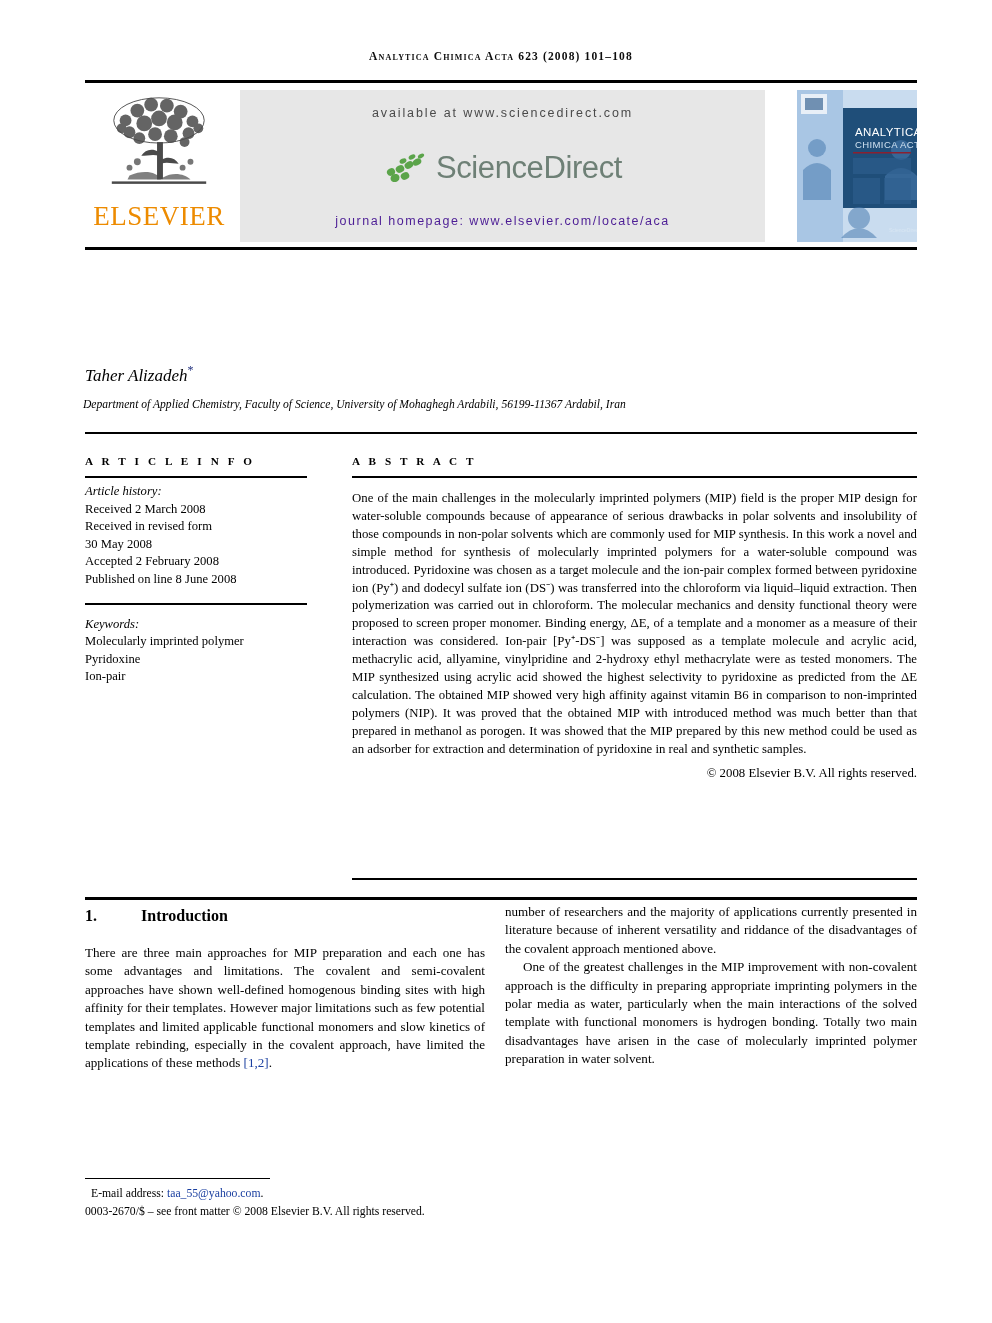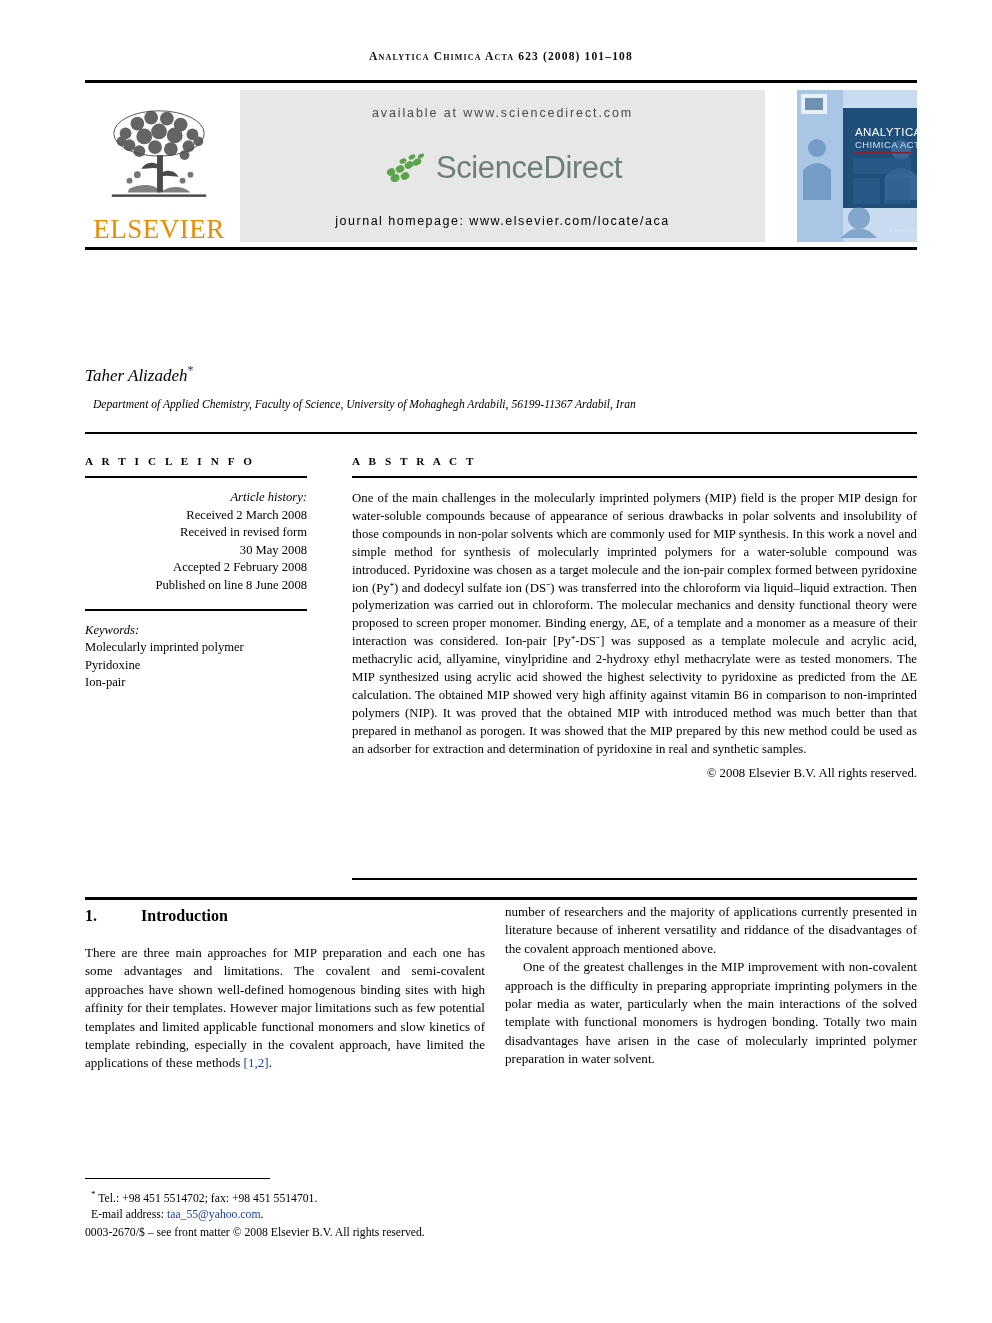--- a/index.html
+++ b/index.html
@@ -56,21 +56,21 @@
     height: 155px;
   }
   .elsevier-block {
     position: absolute;
     left: 0; top: 0;
     width: 148px;
     height: 155px;
     display: flex;
     flex-direction: column;
     align-items: center;
-    justify-content: flex-end;
+    justify-content: flex-start;
   }
   .tree-logo {
     width: 118px;
     height: 112px;
     margin-top: 2px;
   }
   .elsevier-word {
     font-family: "Liberation Serif", serif;
     font-size: 27px;
     letter-spacing: 0.5px;
@@ -111,21 +111,21 @@
   .sd-word {
     font-family: "Liberation Sans", sans-serif;
     font-size: 31px;
     color: #6e8076;
     letter-spacing: -0.4px;
   }
   .sd-homepage {
     font-family: "Liberation Sans", sans-serif;
     font-size: 12.5px;
     letter-spacing: 1.5px;
-    color: #000000;
+    color: #4c1d95;
   }
   .cover-thumb {
     position: absolute;
     right: 0;
     top: 2px;
     width: 120px;
     height: 152px;
     background: #dbe5f0;
     overflow: hidden;
   }
@@ -160,21 +160,21 @@
     font-family: "Liberation Serif", serif;
   }
   .author-star {
     font-style: normal;
     color: #1c2b7a;
     font-size: 12px;
     vertical-align: super;
   }
   .affiliation {
     position: absolute;
-    left: 93px;
+    left: 83px;
     top: 398px;
     width: 800px;
     font-size: 11.6px;
     font-style: italic;
     font-family: "Liberation Serif", serif;
   }
 
   .rule-under-author {
     position: absolute;
     left: 85px;
@@ -204,25 +204,24 @@
     font-family: "Liberation Serif", serif;
     font-variant: small-caps;
     text-transform: uppercase;
   }
   .col-rule {
     height: 2px;
     background: #000;
     margin-top: 9px;
   }
   .info-block {
-    margin-top: 11px;
+    margin-top: 5px;
     font-size: 12.6px;
     line-height: 17.6px;
     font-family: "Liberation Serif", serif;
-    text-align: right;
   }
   .info-block .label {
     font-style: italic;
   }
   .info-rule2 {
     height: 2px;
     background: #000;
     margin-top: 14px;
   }
   .keywords-block {
@@ -487,23 +486,19 @@
   </div>
 
   <div class="body-right">
     <p class="body-para"><span>number of researchers and the majority of applications currently presented in literature because of inherent versatility and riddance of the disadvantages of the covalent approach mentioned above.</span></p>
     <p class="body-para indent"><span>One of the greatest challenges in the MIP improvement with non-covalent approach is the difficulty in preparing appropriate imprinting polymers in the polar media as water, particularly when the main interactions of the solved template with functional monomers is hydrogen bonding. Totally two main disadvantages have arisen in the case of molecularly imprinted polymer preparation in water solvent.</span></p>
   </div>
 
   <div class="footnote-rule"></div>
   <div class="footnotes">
     <div class="fn-indent">
-      <span class="fn-star">*</span>
-      <span>Tel.: +98 451 5514702; fax: +98 451 5514701.</span>
-    </div>
-    <div class="fn-indent">
       <span>E-mail address:</span>
       <span class="link">taa_55@yahoo.com</span><span>.</span>
     </div>
     <div class="issn-line">0003-2670/$ – see front matter © 2008 Elsevier B.V. All rights reserved.</div>
   </div>
 
 </div>
 
 </body></html>

